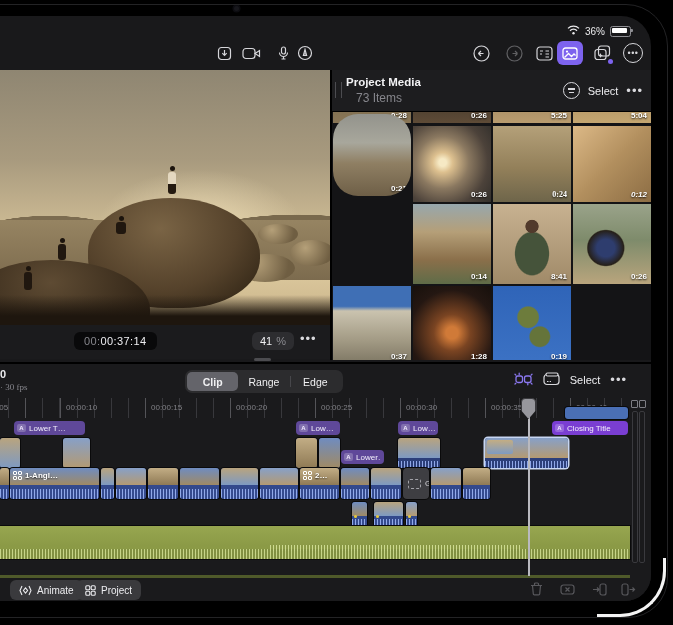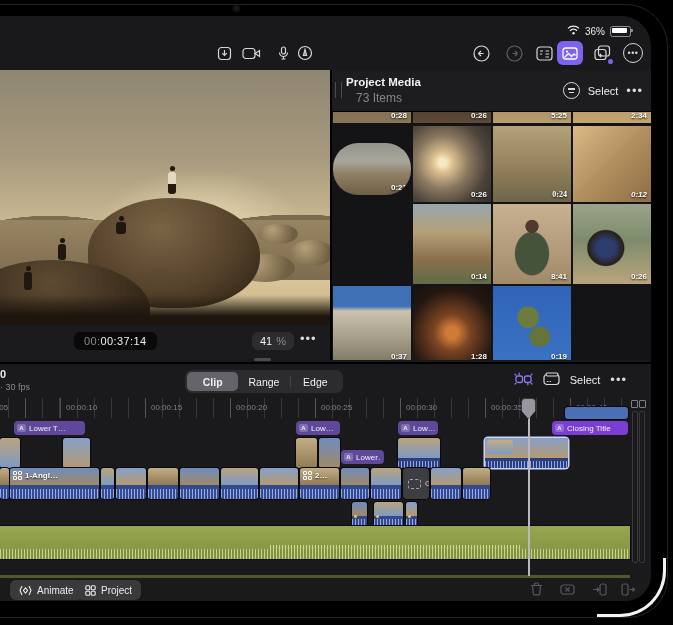--- a/index.html
+++ b/index.html
@@ -62,21 +62,21 @@
   .v-r3b{background:linear-gradient(180deg,#97a7ad 0%,#b59f78 35%,#8a6f4a 70%,#5f6c48);}
   .v-r3c{background:radial-gradient(circle at 50% 28%,#513a2c 0 9%,transparent 10%),radial-gradient(ellipse at 50% 62%,#45533a 0 30%,transparent 32%),linear-gradient(180deg,#c8b291,#a08a68);}
   .v-r3d{background:radial-gradient(ellipse at 42% 55%,#2e3d6e 0 14%,#262019 28%,transparent 30%),linear-gradient(180deg,#9aa38a,#7e8b6b 45%,#b9a57d);}
   .v-r4a{background:linear-gradient(180deg,#3f6fb5 0 26%,#cac3af 32%,#a29a84 70%,#7d7663);}
   .v-r4b{background:radial-gradient(circle at 50% 60%,#d07a38 0 10%,#7a4422 30%,#241712 70%,#17100c);}
   .v-r4c{background:radial-gradient(circle at 45% 40%,#6d7c3c 0 16%,transparent 18%),radial-gradient(circle at 60% 65%,#65743a 0 14%,transparent 16%),linear-gradient(180deg,#2f64b8,#3c72c4);}
   .v-r4d{background:radial-gradient(ellipse at 40% 45%,#2c3a66 0 10%,#3a3028 22%,transparent 24%),linear-gradient(180deg,#8c887c 0 22%,#c7b089 30%,#a8906a);}
   
   #timeline{position:absolute;left:0;top:346px;width:651px;height:239px;background:#1a1a1c;border-top:2px solid #000;}
   #tl-title{position:absolute;left:0px;top:4px;font-size:11px;font-weight:bold;color:#eaeaec;}
-  #tl-meta{position:absolute;left:0px;top:18px;font-size:9px;color:#88888e;}
+  #tl-meta{position:absolute;left:0px;top:18px;font-size:9px;color:#88888e;font-family:Liberation Serif, serif;}
   #segmented{position:absolute;left:185px;top:6px;width:158px;height:23px;background:#2c2c2e;border-radius:7px;display:flex;padding:2px;box-sizing:border-box;}
   .seg{flex:1;display:flex;align-items:center;justify-content:center;font-size:10.5px;color:#f0f0f2;border-radius:5px;position:relative;}
   .seg.on{background:#64646a;font-weight:bold;}
   .seg.sep::before{content:'';position:absolute;left:0;top:4px;bottom:4px;width:1px;background:#47474b;}
   #tl-right{position:absolute;right:24px;top:8px;display:flex;align-items:center;gap:10px;color:#ededf0;font-size:11px;}
   #ruler{position:absolute;left:0;top:34px;width:630px;height:20px;overflow:hidden;
     background-image:linear-gradient(90deg,transparent 0),repeating-linear-gradient(90deg,#545458 0 1px,transparent 1px 85px),repeating-linear-gradient(90deg,#38383c 0 1px,transparent 1px 17px);
     background-position:0 0,60px 0,60px 0;background-size:auto,auto 8px,auto 5px;background-repeat:repeat;}
   .tick-label{position:absolute;top:5px;font-size:8px;color:#808086;white-space:nowrap;}
   #lanes{position:absolute;left:0;top:0;width:651px;height:239px;pointer-events:none;}
@@ -264,23 +264,23 @@
           <div class="mcell v-r1a" style="left: 1px; top: 0px; width: 78px; height: 53px;">
             <span class="dur">0:28</span>
           </div>
           <div class="mcell v-r1b" style="left: 81px; top: 0px; width: 78px; height: 53px;">
             <span class="dur">0:26</span>
           </div>
           <div class="mcell v-r1c" style="left: 161px; top: 0px; width: 78px; height: 53px;">
             <span class="dur">5:25</span>
           </div>
           <div class="mcell v-r1d" style="left: 241px; top: 0px; width: 78px; height: 53px;">
-            <span class="dur">2:34</span>
-          </div>
-          <div class="mcell v-r2a" style="left: 1px; top: 73px; width: 78px; height: 52px; border-radius: 25px;">
+            <span class="dur">5:04</span>
+          </div>
+          <div class="mcell v-r2a" style="left: 1px; top: 44px; width: 78px; height: 82px; border-radius: 25px;">
             <span class="dur">0:21</span>
           </div>
           <div class="mcell v-r2b" style="left: 81px; top: 56px; width: 78px; height: 76px;">
             <span class="dur">0:26</span>
           </div>
           <div class="mcell v-r2c" style="left: 161px; top: 56px; width: 78px; height: 76px;">
             <span class="dur">0:24</span>
           </div>
           <div class="mcell v-r2d" style="left: 241px; top: 56px; width: 78px; height: 76px;">
             <span class="dur">0:12</span>

